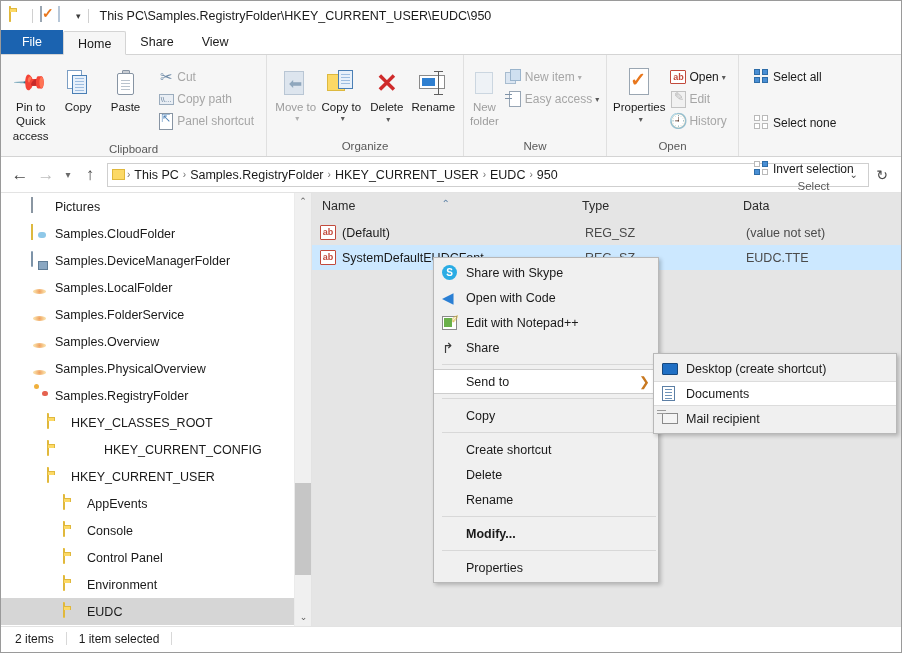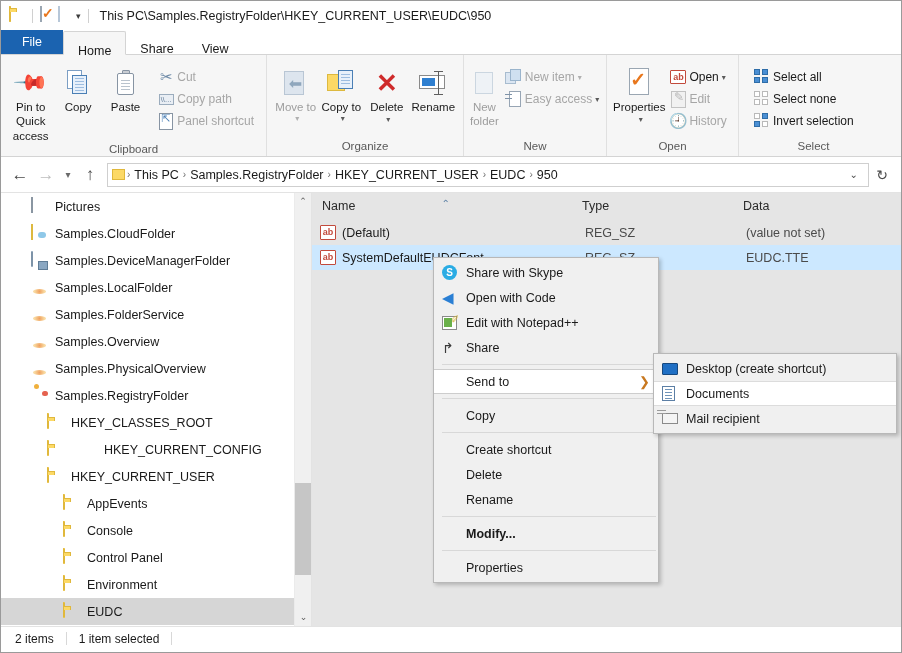--- a/index.html
+++ b/index.html
@@ -56,21 +56,21 @@
   }
   .title-path { margin-left: 6px; color:#1a1a1a; font-size:12.5px; white-space:nowrap; }
 
   
   .tabstrip {
     height: 24px; display:flex; align-items:flex-end;
     background:#ffffff;
     border-bottom: 1px solid #d4d4d4;
   }
   .tab {
-    height: 24px; line-height:24px; padding: 7px 14px; font-size: 12.5px;
+    height: 24px; line-height:24px; padding: 0 14px; font-size: 12.5px;
     color:#1a1a1a; cursor:default; white-space:nowrap;
   }
   .tab.file {
     background: #1b63b0; color:#ffffff; min-width:62px; text-align:center; padding:0;
   }
   .tab.active {
     background:#f6f6f6; border:1px solid #d4d4d4; border-bottom:1px solid #f6f6f6;
     margin-bottom:-1px; border-radius:2px 2px 0 0;
   }
 
@@ -466,21 +466,21 @@
               </span>
             <span>History</span>
           </div>
         </div>
       </div>
       <div class="rgroup-label">Open</div>
     </div>
 
     <div class="rgroup" style="width:150px;">
       <div class="rgroup-body">
-        <div class="smallcol" style="margin-left:6px;">
+        <div class="smallcol" style="margin-left:6px;gap:24px;">
           <div class="smallbtn">
             <span class="glyph">
               <span class="i-selall">
                 <div class="sq-on" style="left:0;top:0;"></div>
                   <div class="sq-on" style="left:8px;top:0;"></div>
                 <div class="sq-on" style="left:0;top:8px;"></div>
                   <div class="sq-on" style="left:8px;top:8px;"></div>
               </span>
             </span>
             <span>Select all</span>

